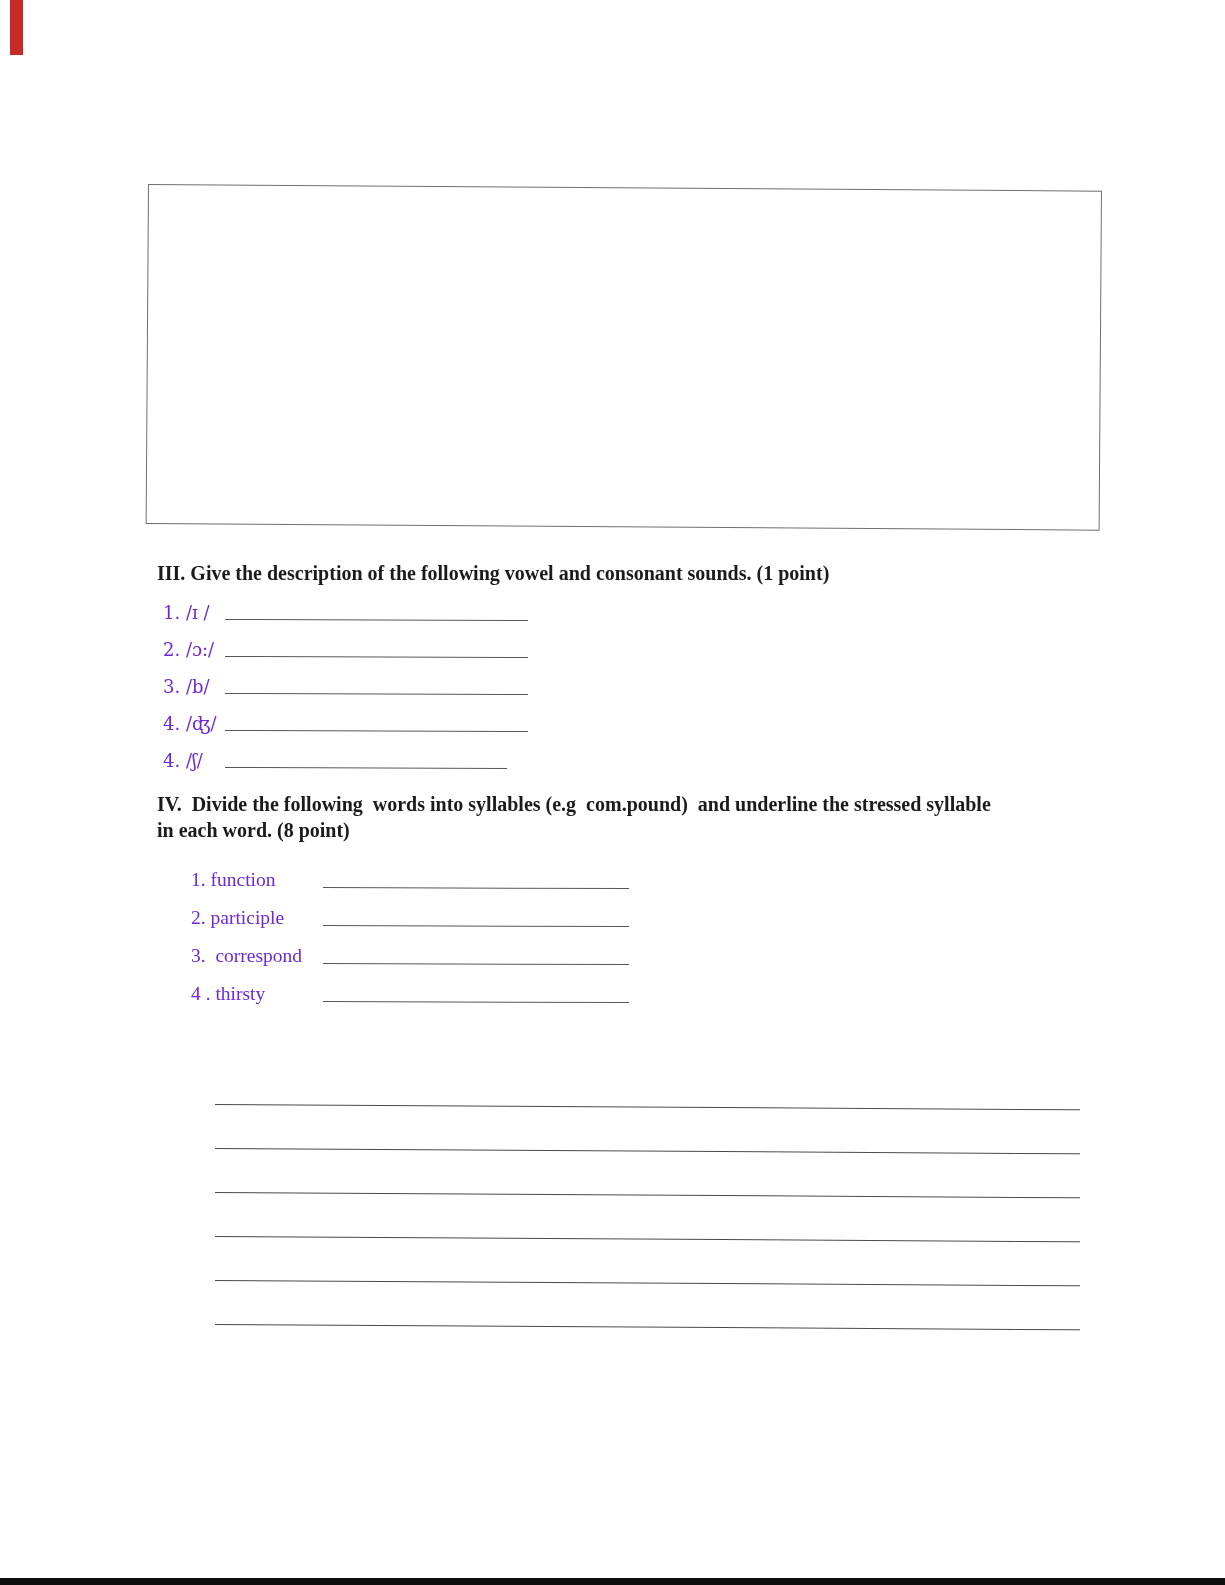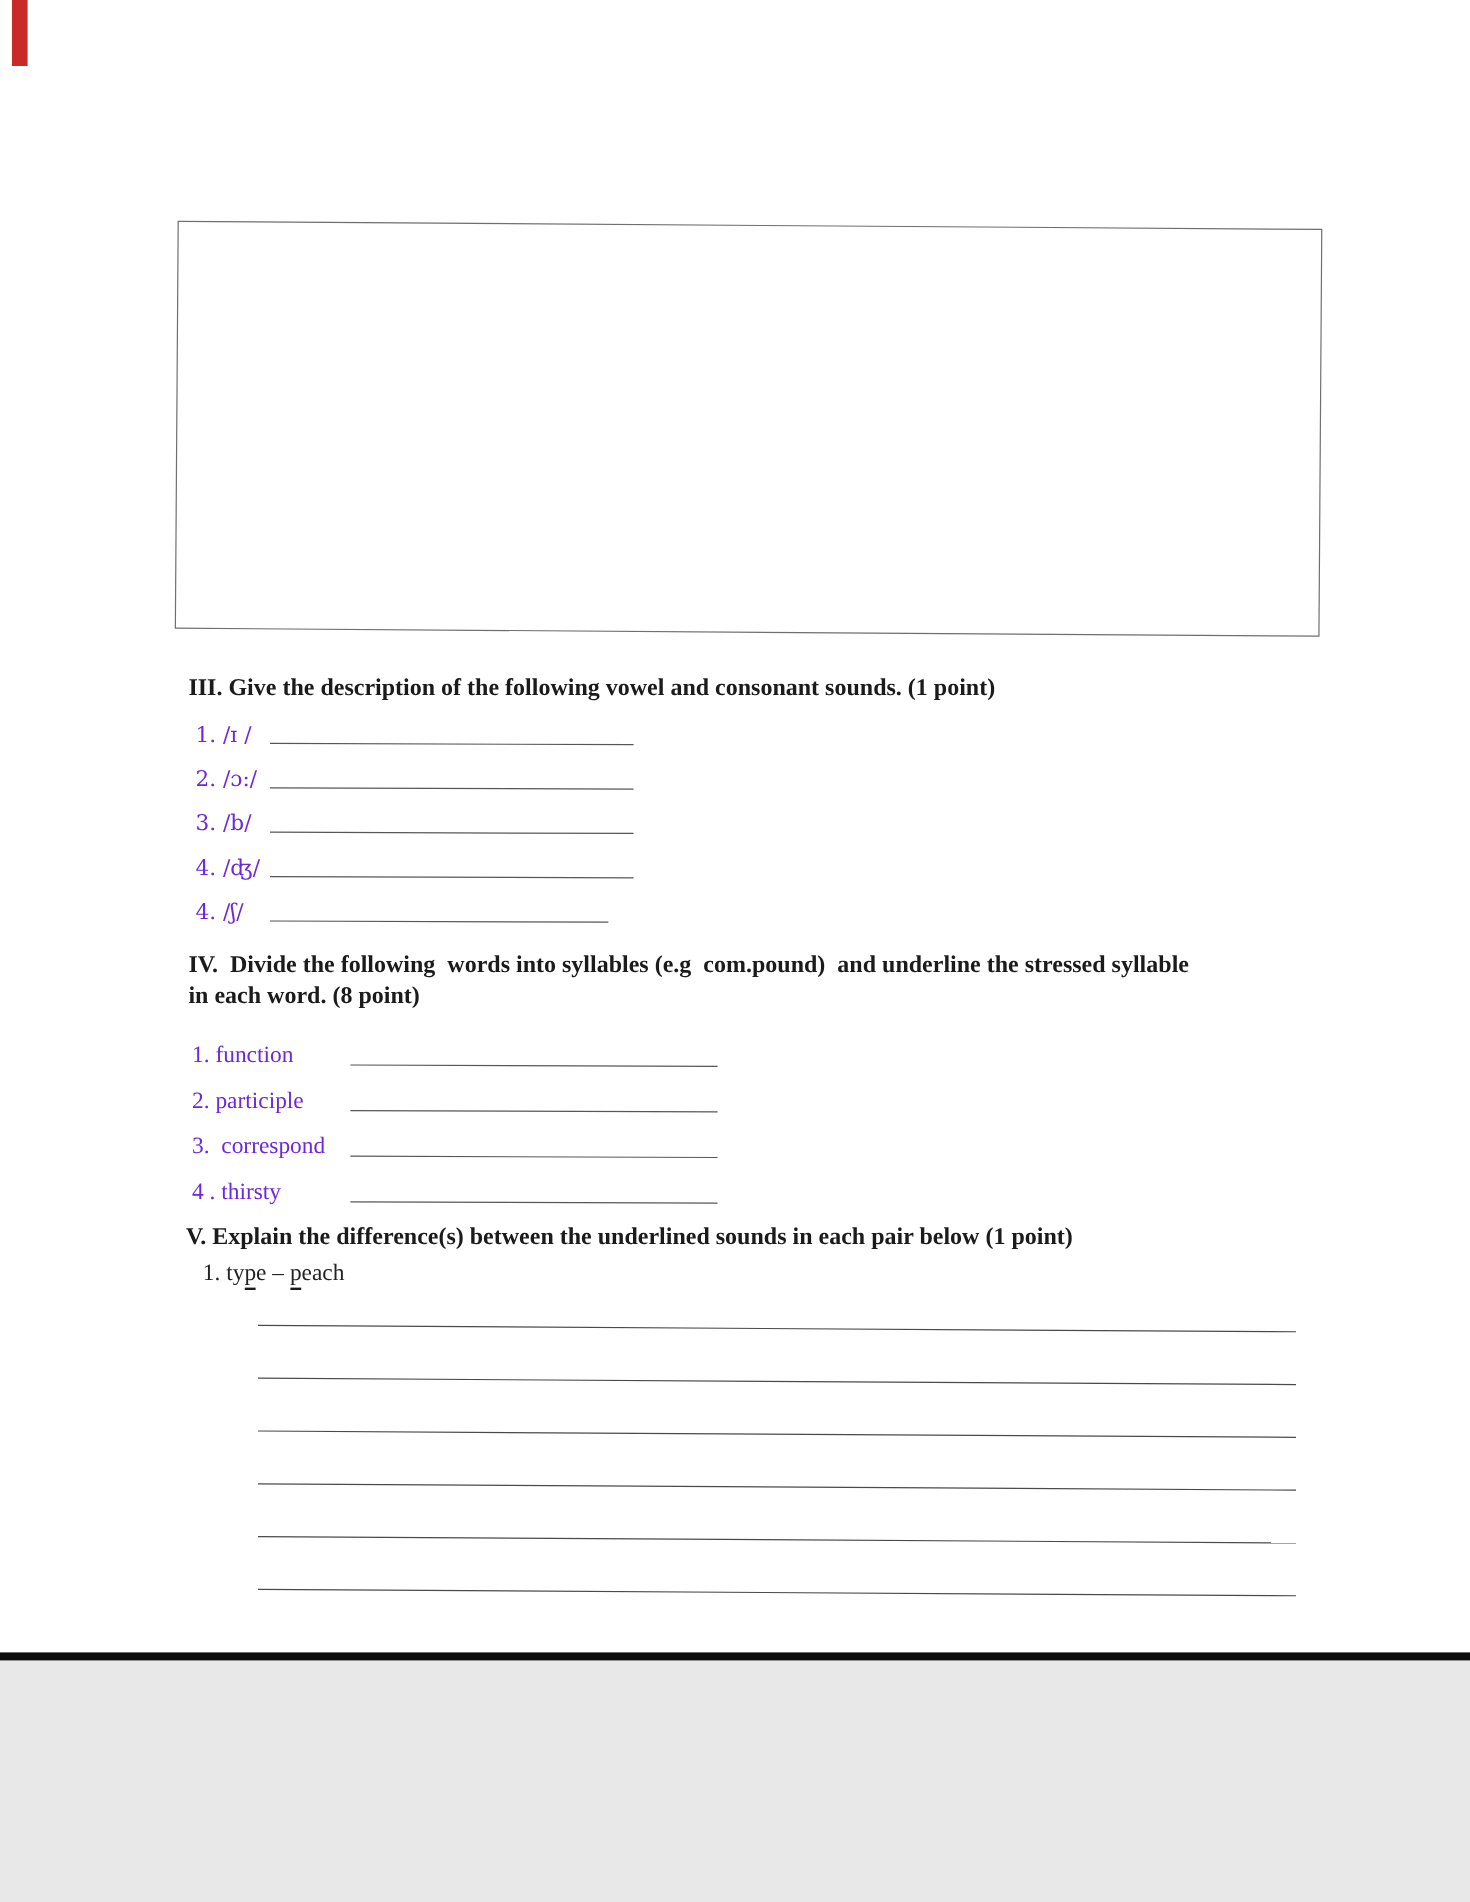--- a/index.html
+++ b/index.html
@@ -1,19 +1,19 @@
 <!DOCTYPE html>
 <html><head>
 <meta charset="utf-8">
 <style>
   html,body{margin:0;padding:0;background:#e8e8e8;}
   .page{
     position:relative;
     width:1225px;
-    height:1384px;
+    height:1585px;
     background:#ffffff;
     overflow:hidden;
     font-family:"Liberation Serif","DejaVu Serif",serif;
     color:#262626;
   }
 
   
   .red-mark{
     position:absolute;left:10px;top:0;width:13px;height:55px;
     background:#c82a28;
@@ -51,21 +51,21 @@
   .sec3{position:absolute;left:157px;top:560px;}
   .sec3 .row{height:37px;margin-left:6px;}
   .sec3 .lbl{width:62px;font-family:"DejaVu Serif",serif;font-size:18px;}
   .sec3 .blank{width:303px;}
   .sec3 .row.last .blank{width:282px;}
 
   
   .sec4{position:absolute;left:157px;top:791px;width:990px;}
   .sec4 .row{height:38px;margin-left:3px;}
   .sec4 .row.first{margin-top:10px;}
-  .sec4 .lbl{width:132px;font-size:19.5px;}
+  .sec4 .lbl{width:132px;font-size:19.5px;margin-left:31px;}
   .sec4 .blank{width:306px;}
 
   
   .sec5{position:absolute;left:155px;top:1018px;}
   .pair{margin:7px 0 0 14px;font-size:19.5px;color:#232323;}
   .pair span{white-space:pre;}
   .pair .u{border-bottom:2.2px solid #1a1a1a;padding-bottom:1px;}
 
   
   .answer-lines{position:absolute;left:215px;top:1104px;width:865px;}
@@ -120,24 +120,20 @@
     <div class="row">
       <span class="lbl">3.  correspond</span>
       <span class="blank"></span>
     </div>
     <div class="row">
       <span class="lbl">4 . thirsty</span>
       <span class="blank"></span>
     </div>
   </section>
 
-  <section class="sec sec5">
-    <h3>V. Explain the difference(s) between the underlined sounds in each pair below (1 point)</h3>
-    <div class="pair"><span>1. ty</span><span class="u">p</span><span>e – </span><span class="u">p</span><span>each</span></div>
-  </section>
 
   <div class="answer-lines">
     <div class="answer-line"></div>
     <div class="answer-line"></div>
     <div class="answer-line"></div>
     <div class="answer-line"></div>
     <div class="answer-line"></div>
     <div class="answer-line"></div>
   </div>
 

